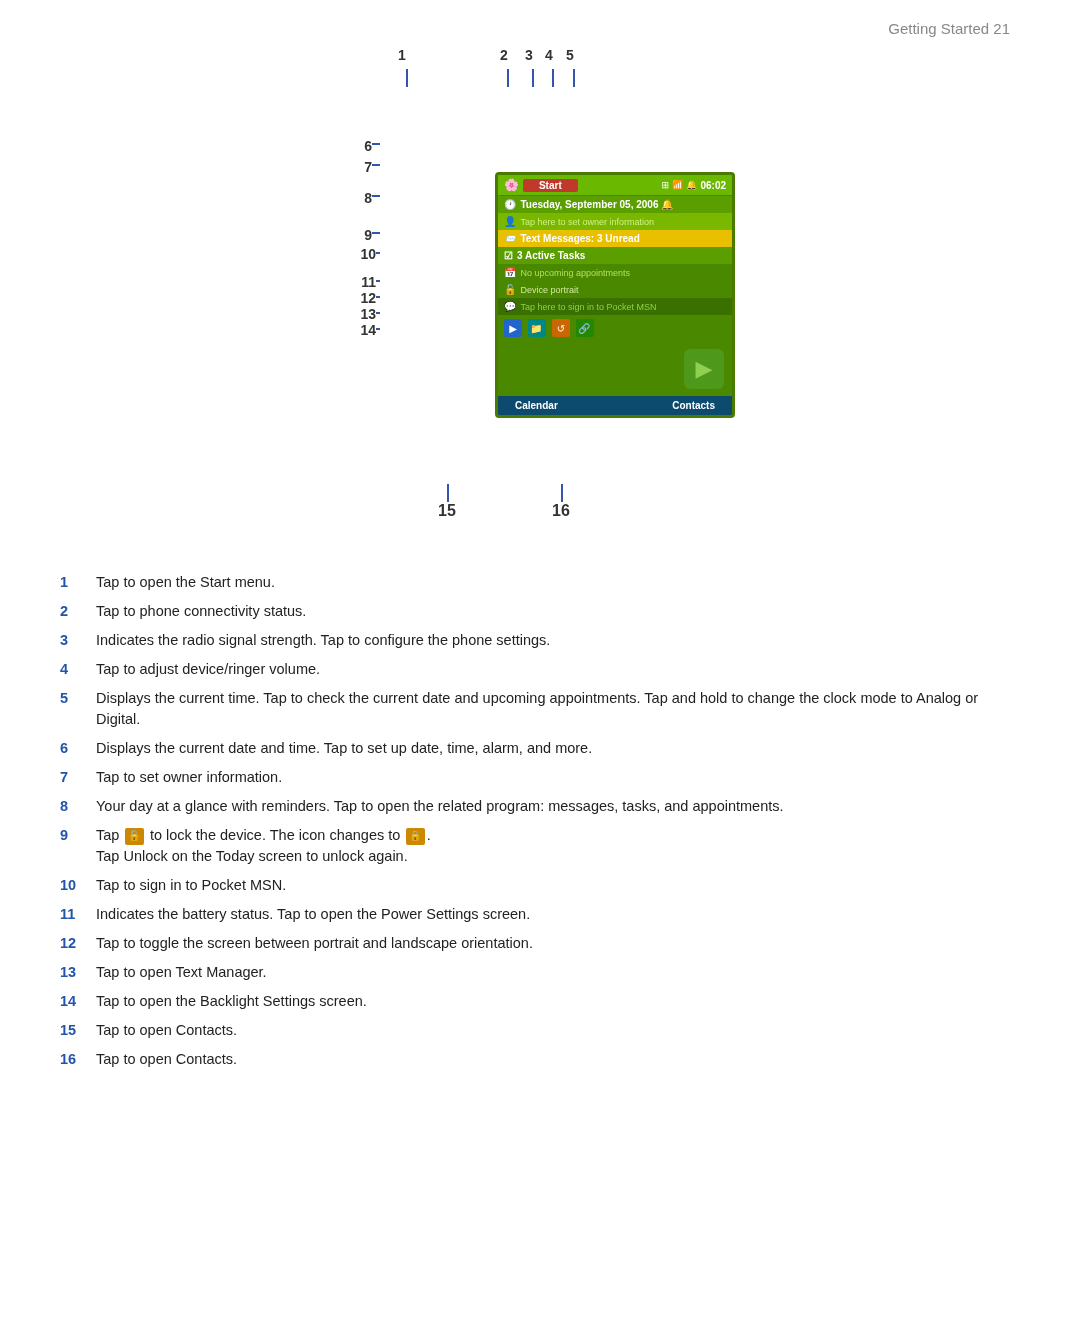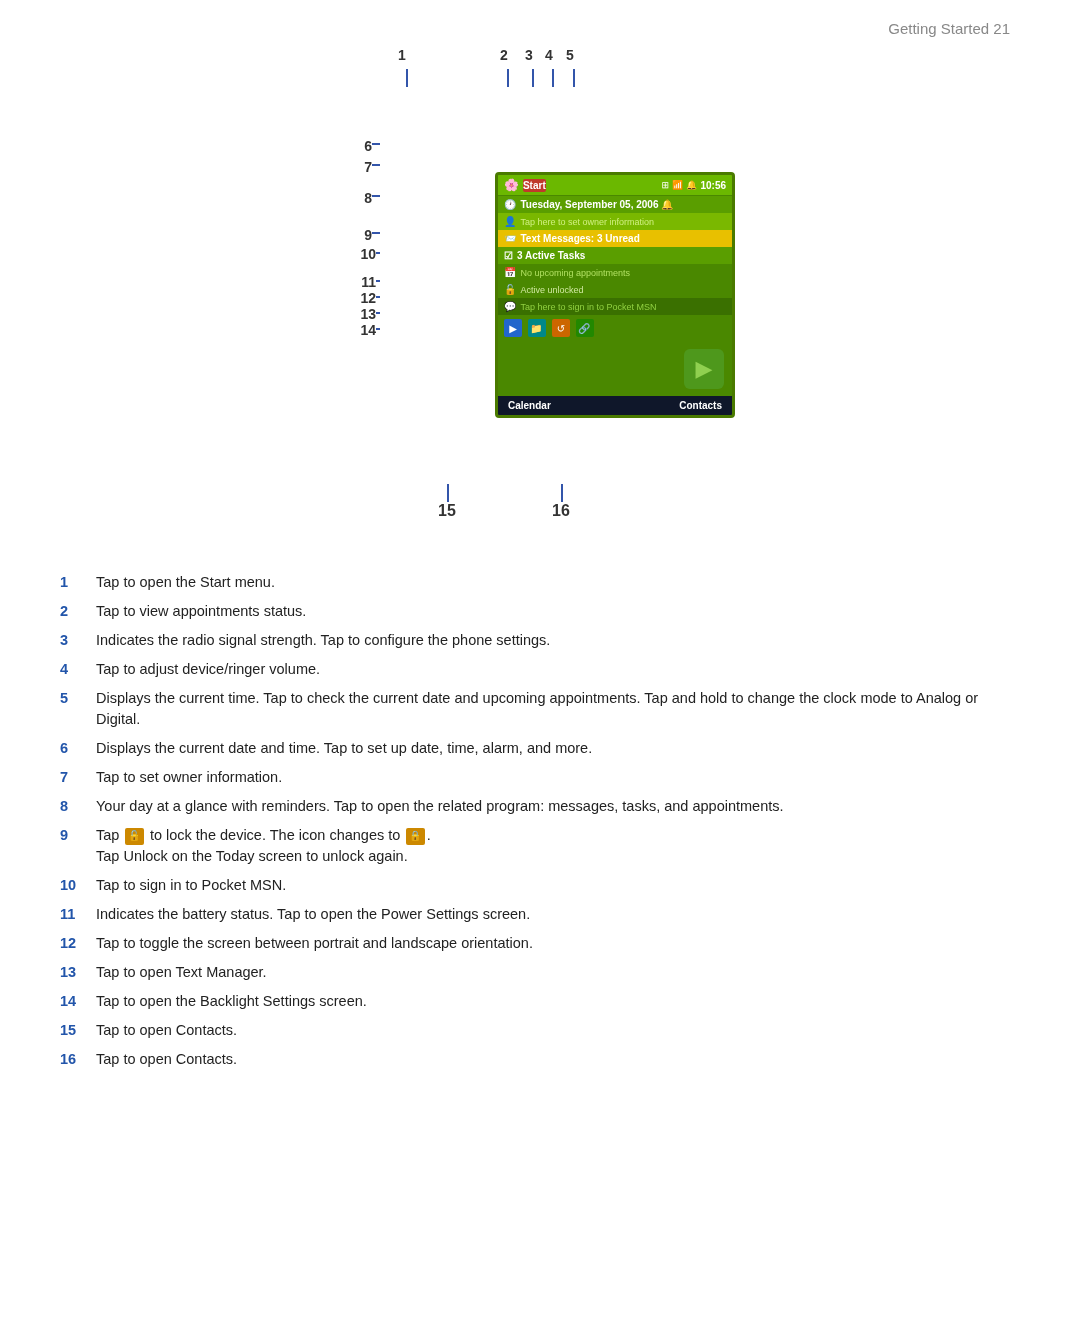--- a/index.html
+++ b/index.html
@@ -58,21 +58,21 @@
     .title-bar-left {
       display: flex;
       align-items: center;
       gap: 4px;
     }
     .title-bar-start {
       background: #c0392b;
       color: white;
       font-size: 10px;
       font-weight: bold;
-      padding: 1px 0;
+      padding: 1px 16px;
       border-radius: 2px;
     }
     .title-bar-icons {
       display: flex;
       align-items: center;
       gap: 3px;
       color: #fff;
       font-size: 9px;
     }
     .title-bar-time {
@@ -171,25 +171,25 @@
       justify-content: center;
     }
     .play-arrow::after {
       content: '▶';
       color: #90d050;
       font-size: 22px;
     }
 
     
     .bottom-bar {
-      background: #0f172a;
+      background: #0c4a6e;
       display: flex;
       align-items: center;
       justify-content: space-between;
-      padding: 4px 10px;
+      padding: 4px 17px;
     }
     .bottom-bar-btn {
       color: #fff;
       font-size: 10px;
       font-weight: bold;
     }
 
     
     .num-above {
       position: absolute;
@@ -300,21 +300,21 @@
         <div class="title-bar">
           <div class="title-bar-left">
 
             <span style="font-size:12px;">🌸</span>
             <span class="title-bar-start">Start</span>
           </div>
           <div class="title-bar-icons">
             <span style="font-size:9px;">⊞</span>
             <span style="font-size:9px;">📶</span>
             <span style="font-size:9px;">🔔</span>
-            <span class="title-bar-time">10:56</span>
+            <span class="title-bar-time">06:02</span>
           </div>
         </div>
 
         <div class="screen-row date-row">
           <span style="font-size:10px;">🕐</span>
           <span>Tuesday, September 05, 2006 🔔</span>
         </div>
 
         <div class="screen-row owner-row">
           <span style="font-size:10px;">👤</span>
@@ -331,21 +331,21 @@
           <span>3 Active Tasks</span>
         </div>
 
         <div class="screen-row appt-row">
           <span style="font-size:10px;">📅</span>
           <span>No upcoming appointments</span>
         </div>
 
         <div class="screen-row lock-row">
           <span style="font-size:10px;">🔓</span>
-          <span>Active unlocked</span>
+          <span>Device portrait</span>
         </div>
 
         <div class="screen-row msn-row">
           <span style="font-size:10px;">💬</span>
           <span>Tap here to sign in to Pocket MSN</span>
         </div>
 
         <div class="taskbar-row">
           <div class="taskbar-icon blue">▶</div>
           <div class="taskbar-icon teal">📁</div>
@@ -380,21 +380,21 @@
 
 <div class="desc-list">
 
   <div class="desc-item">
     <span class="desc-num">1</span>
     <span class="desc-text">Tap to open the Start menu.</span>
   </div>
 
   <div class="desc-item">
     <span class="desc-num">2</span>
-    <span class="desc-text">Tap to view appointments status.</span>
+    <span class="desc-text">Tap to phone connectivity status.</span>
   </div>
 
   <div class="desc-item">
     <span class="desc-num">3</span>
     <span class="desc-text">Indicates the radio signal strength. Tap to configure the phone settings.</span>
   </div>
 
   <div class="desc-item">
     <span class="desc-num">4</span>
     <span class="desc-text">Tap to adjust device/ringer volume.</span>

